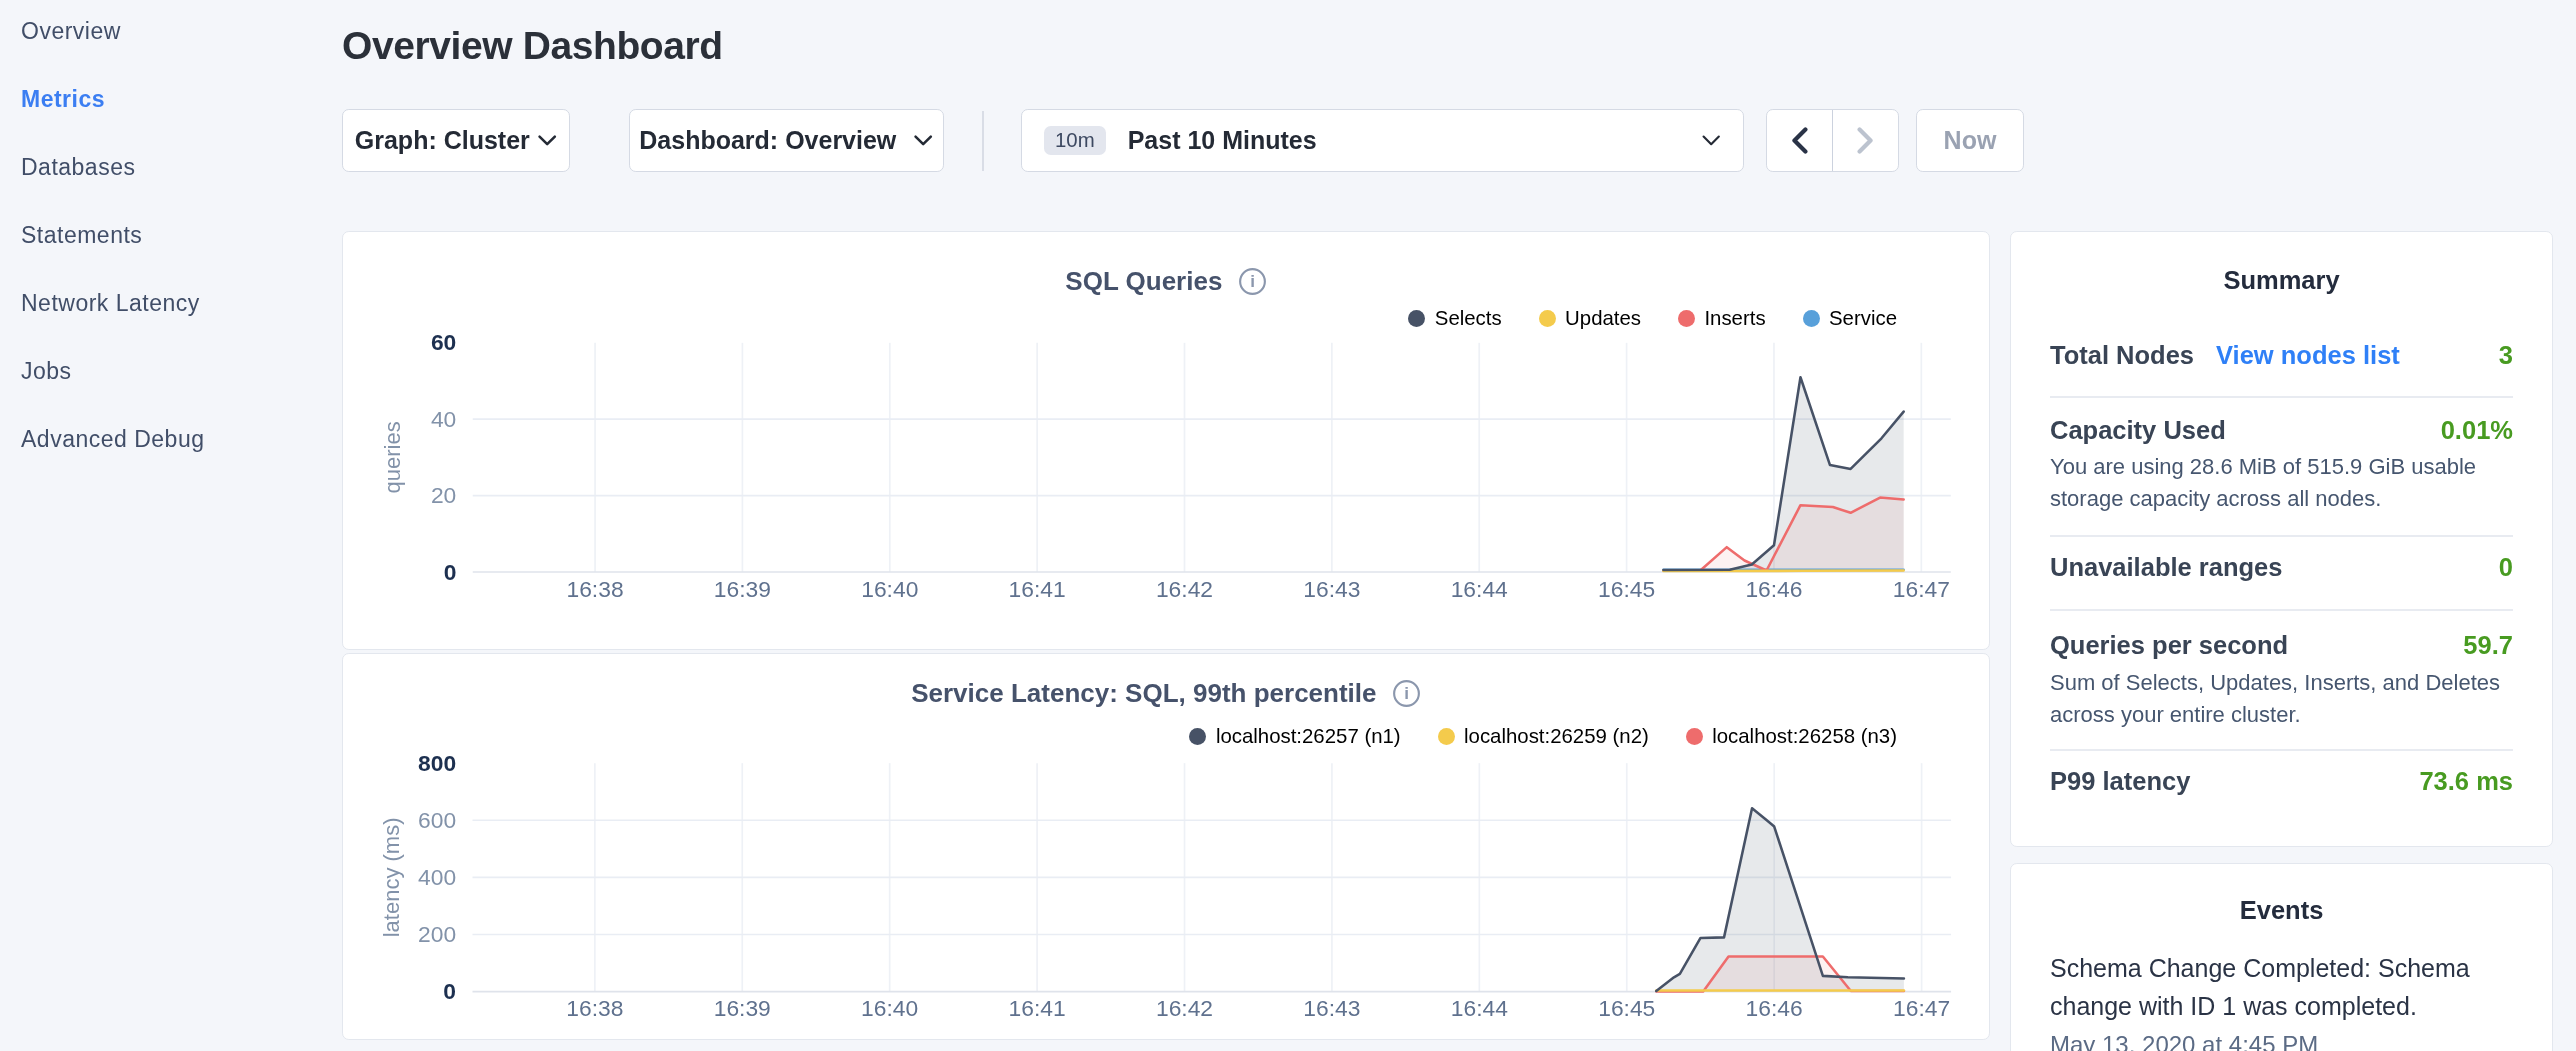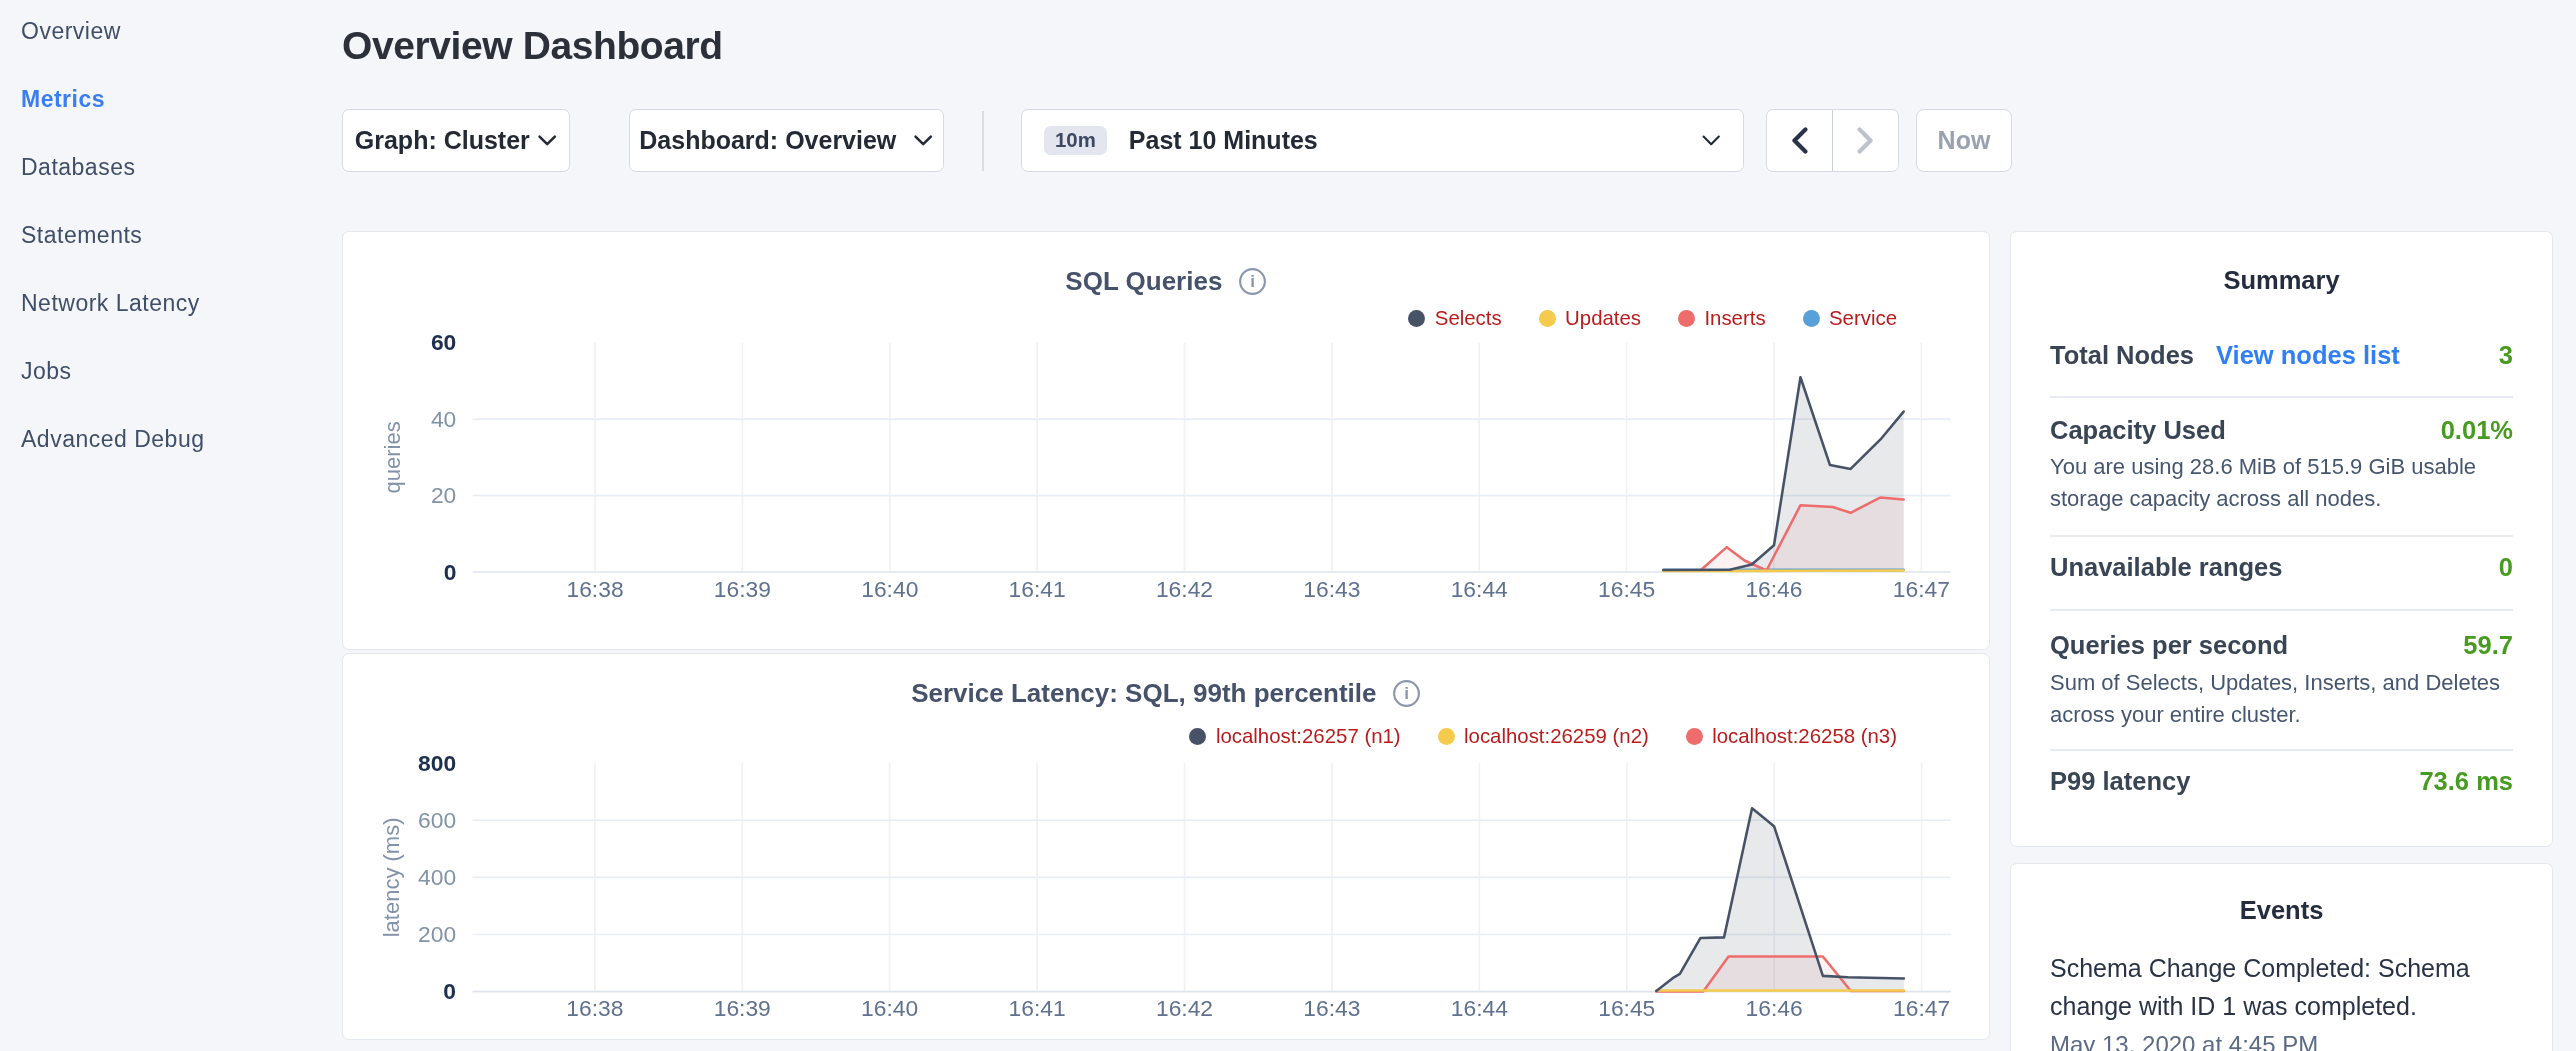--- a/index.html
+++ b/index.html
@@ -26,44 +26,44 @@
   .ctl {
     position:absolute; top:109px; height:63px; background:#fff;
     border:1.7px solid #d5dae4; border-radius:6.8px; display:flex; align-items:center;
     font-size:25px; font-weight:bold; color:#242a35; cursor:pointer;
   }
   .dd-graph { left:342px; width:228px; justify-content:center; gap:7px;align-items:center; }
   .dd-dashboard { left:629px; width:315px; justify-content:center; gap:17px; }
   .ctl-divider { position:absolute; left:982px; top:111px; width:1.7px; height:60px; background:#d9dde6; }
   .time-select { left:1021px; width:723px; padding:0 22px; gap:22px; }
   .time-badge {
-    background:#e3e6ee; color:#3d4961; border-radius:6.8px; font-size:20.4px; font-weight:bold;
+    background:#e3e6ee; color:#3d4961; border-radius:6.8px; font-size:20.4px; font-weight:normal;
     padding:4px 11px; line-height:1;
   }
   .spacer { flex:1; }
   .chev { display:block; }
   .pager { left:1766px; width:133px; padding:0; overflow:hidden; }
   .pager-half { width:50%; height:100%; display:flex; align-items:center; justify-content:center; cursor:pointer; }
   .pager-half.prev { border-right:1.7px solid #ccd2de; }
-  .now-btn { left:1916px; width:96px; justify-content:center; color:#9aa2b2; cursor:default;border-radius:8px; }
+  .now-btn { left:1916px; width:108px; justify-content:center; color:#9aa2b2; cursor:default; }
   
   .card { position:absolute; background:#fff; border:1.7px solid #e3e7ee; border-radius:6.8px;margin-top:12px; }
   .chart-card-1 { left:342px; top:219px; width:1648px; height:419px; }
   .chart-card-2 { left:342px; top:641px; width:1648px; height:387px; }
   .chart-title {
     position:absolute; left:0; width:100%; text-align:center;
     font-size:26px; font-weight:bold; color:#46526b;
     display:flex; align-items:center; justify-content:center; gap:15.3px;
   }
   .chart-card-1 .chart-title { top:34px; }
   .chart-card-2 .chart-title { top:24px; }
   .legend { position:absolute; right:92px; display:flex; gap:37px; align-items:center; }
   .chart-card-1 .legend { top:75px; }
   .chart-card-2 .legend { top:71px; }
-  .legend-item { display:flex; align-items:center; gap:9.4px; font-size:20.4px; color:#b91c1c; }
+  .legend-item { display:flex; align-items:center; gap:9.4px; font-size:20.4px; color:#000000; }
   .legend-dot { width:17px; height:17px; border-radius:50%; }
   .plot { position:absolute; left:0; top:0; width:100%; height:100%; }
   svg text { font-family:"Liberation Sans","DejaVu Sans",sans-serif; }
   
   .summary-card { left:2010px; top:219px; width:543px; height:616px; }
   .events-card { left:2010px; top:851px; width:543px; height:255px; }
   .panel-title { position:absolute; width:100%; text-align:center; font-size:25.5px; font-weight:bold; color:#242c3d; }
   .summary-card .panel-title { top:34px; }
   .events-card .panel-title { top:32px; }
   .srow { position:absolute; left:39px; right:39px; display:flex; align-items:baseline; }

